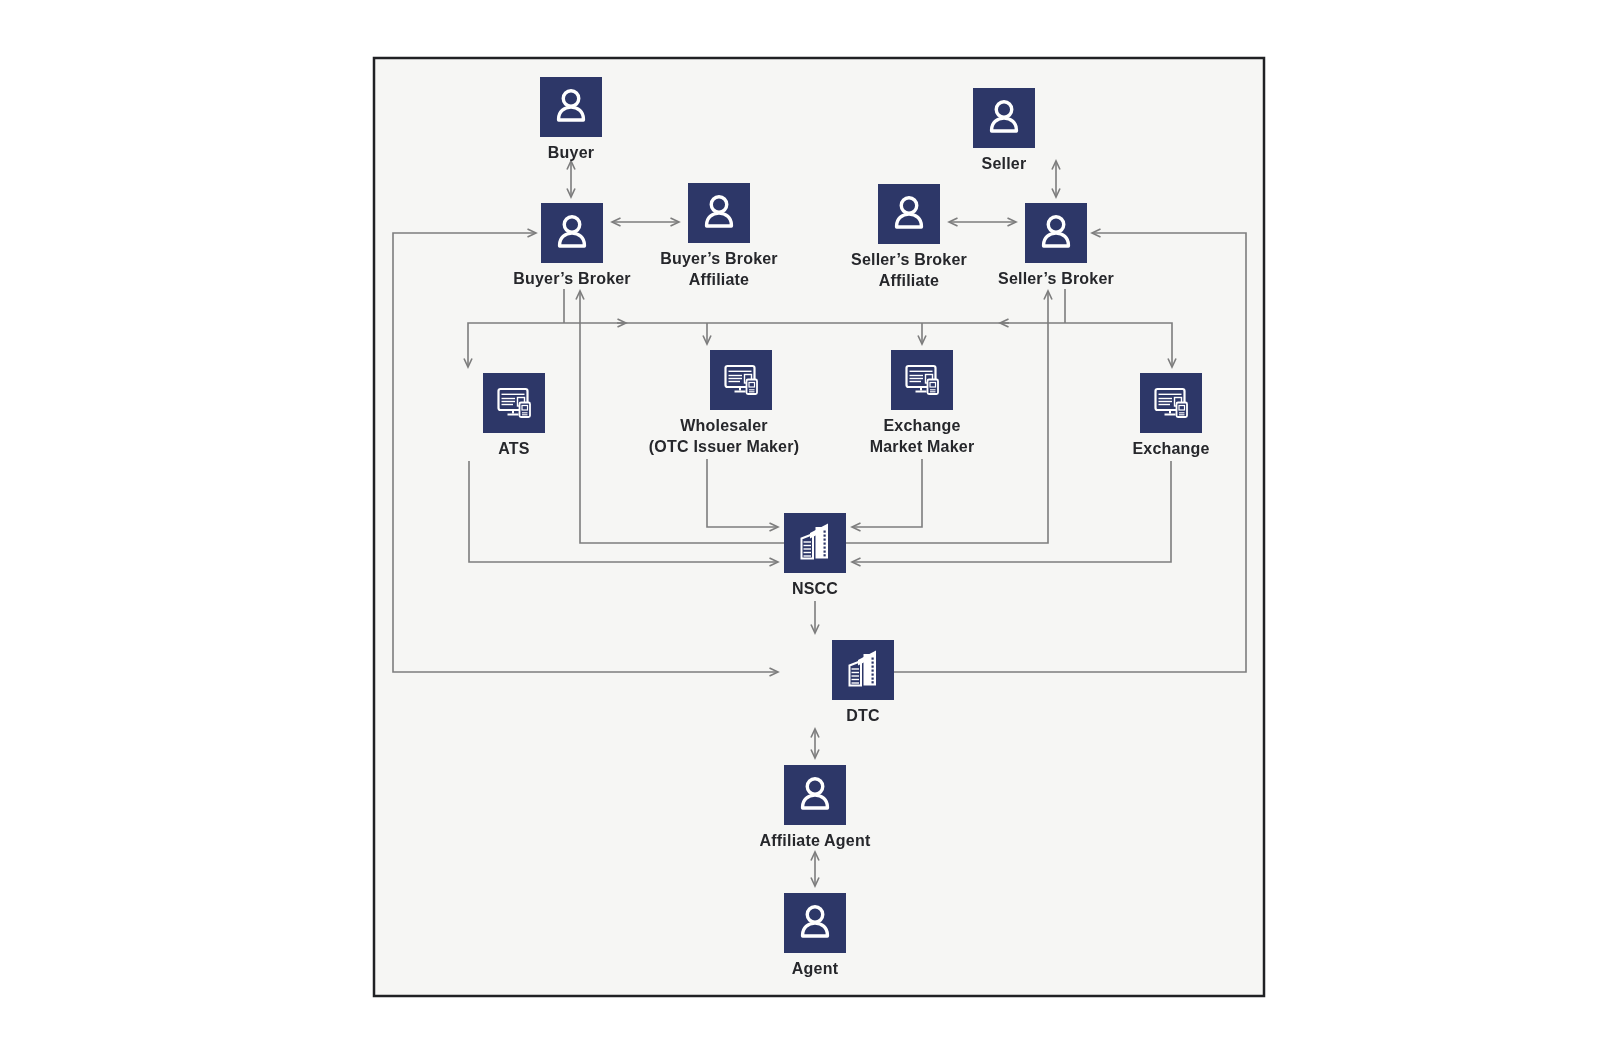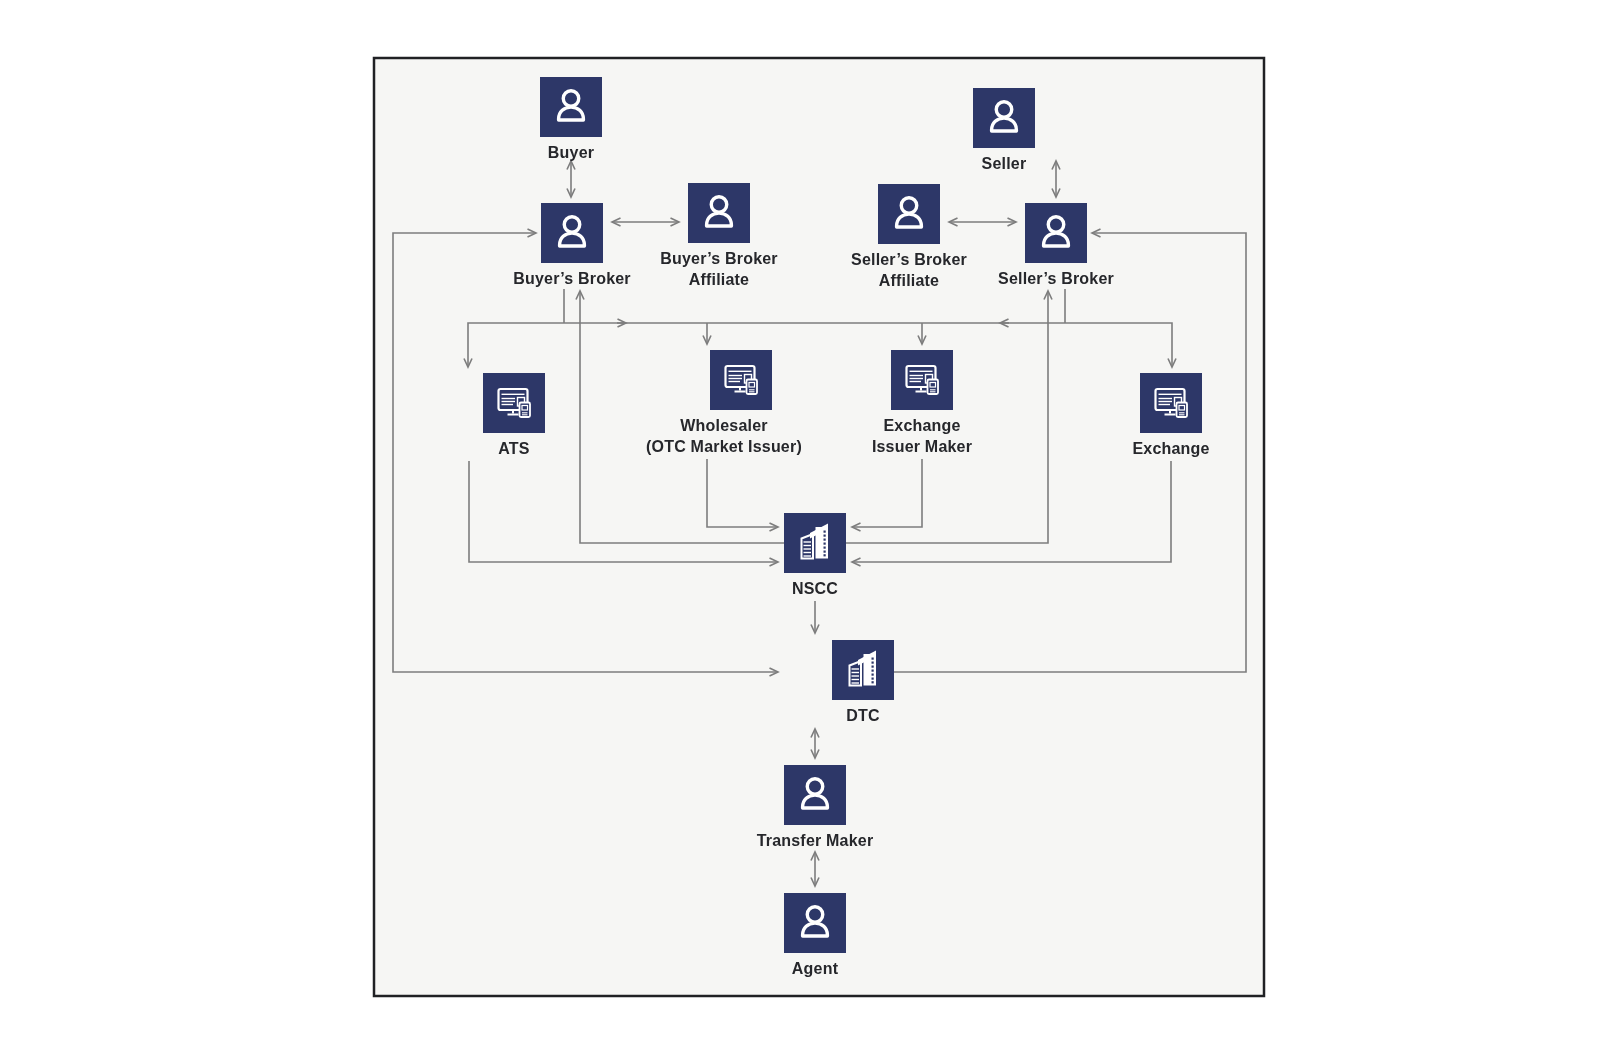--- a/index.html
+++ b/index.html
@@ -173,21 +173,21 @@
             <line x1="30" y1="37" x2="30" y2="40.5" stroke="#ffffff" stroke-width="2"></line>
             <line x1="24.5" y1="41.5" x2="35.5" y2="41.5" stroke="#ffffff" stroke-width="2"></line>
             <rect x="36.5" y="29.5" width="10.5" height="14.5" rx="1.5" fill="#2d3768" stroke="#ffffff" stroke-width="1.8"></rect>
             <rect x="39" y="32.5" width="5.5" height="4.5" fill="none" stroke="#ffffff" stroke-width="1.2"></rect>
             <line x1="39" y1="39.8" x2="44.5" y2="39.8" stroke="#ffffff" stroke-width="1.1"></line>
             <line x1="39" y1="41.8" x2="44.5" y2="41.8" stroke="#ffffff" stroke-width="1.1"></line>
           </svg>
         </div>
         <div class="label">
           <div>Wholesaler</div>
-          <div>(OTC Market Issuer)</div>
+          <div>(OTC Issuer Maker)</div>
         </div>
       </div>
       <div class="node" style="left: 891px; top: 350px;">
         <div class="icon-box">
           <svg viewBox="0 0 62 60" xmlns="http://www.w3.org/2000/svg">
             <rect x="15.5" y="16" width="29" height="21" rx="2" fill="none" stroke="#ffffff" stroke-width="2.2"></rect>
             <line x1="18.5" y1="21.3" x2="41.5" y2="21.3" stroke="#ffffff" stroke-width="1.4"></line>
             <g stroke="#ffffff" stroke-width="1.4" fill="none">
               <line x1="18.5" y1="25.5" x2="32" y2="25.5"></line>
               <line x1="18.5" y1="28.5" x2="32" y2="28.5"></line>
@@ -197,21 +197,21 @@
             <line x1="30" y1="37" x2="30" y2="40.5" stroke="#ffffff" stroke-width="2"></line>
             <line x1="24.5" y1="41.5" x2="35.5" y2="41.5" stroke="#ffffff" stroke-width="2"></line>
             <rect x="36.5" y="29.5" width="10.5" height="14.5" rx="1.5" fill="#2d3768" stroke="#ffffff" stroke-width="1.8"></rect>
             <rect x="39" y="32.5" width="5.5" height="4.5" fill="none" stroke="#ffffff" stroke-width="1.2"></rect>
             <line x1="39" y1="39.8" x2="44.5" y2="39.8" stroke="#ffffff" stroke-width="1.1"></line>
             <line x1="39" y1="41.8" x2="44.5" y2="41.8" stroke="#ffffff" stroke-width="1.1"></line>
           </svg>
         </div>
         <div class="label">
           <div>Exchange</div>
-          <div>Issuer Maker</div>
+          <div>Market Maker</div>
         </div>
       </div>
       <div class="node" style="left: 1140px; top: 373px;">
         <div class="icon-box">
           <svg viewBox="0 0 62 60" xmlns="http://www.w3.org/2000/svg">
             <rect x="15.5" y="16" width="29" height="21" rx="2" fill="none" stroke="#ffffff" stroke-width="2.2"></rect>
             <line x1="18.5" y1="21.3" x2="41.5" y2="21.3" stroke="#ffffff" stroke-width="1.4"></line>
             <g stroke="#ffffff" stroke-width="1.4" fill="none">
               <line x1="18.5" y1="25.5" x2="32" y2="25.5"></line>
               <line x1="18.5" y1="28.5" x2="32" y2="28.5"></line>
@@ -287,21 +287,21 @@
         </div>
       </div>
       <div class="node" style="left: 784px; top: 765px;">
         <div class="icon-box">
           <svg viewBox="0 0 62 60" xmlns="http://www.w3.org/2000/svg">
             <circle cx="31" cy="21.5" r="7.75" fill="none" stroke="#ffffff" stroke-width="3.4"></circle>
             <path d="M18.6,43 L18.6,42 C18.6,34.8 24.2,30.1 31,30.1 C37.8,30.1 43.4,34.8 43.4,42 L43.4,43 Z" fill="none" stroke="#ffffff" stroke-width="3.4" stroke-linejoin="round"></path>
           </svg>
         </div>
         <div class="label">
-          <div>Transfer Maker</div>
+          <div>Affiliate Agent</div>
         </div>
       </div>
       <div class="node" style="left: 784px; top: 893px;">
         <div class="icon-box">
           <svg viewBox="0 0 62 60" xmlns="http://www.w3.org/2000/svg">
             <circle cx="31" cy="21.5" r="7.75" fill="none" stroke="#ffffff" stroke-width="3.4"></circle>
             <path d="M18.6,43 L18.6,42 C18.6,34.8 24.2,30.1 31,30.1 C37.8,30.1 43.4,34.8 43.4,42 L43.4,43 Z" fill="none" stroke="#ffffff" stroke-width="3.4" stroke-linejoin="round"></path>
           </svg>
         </div>
         <div class="label">

